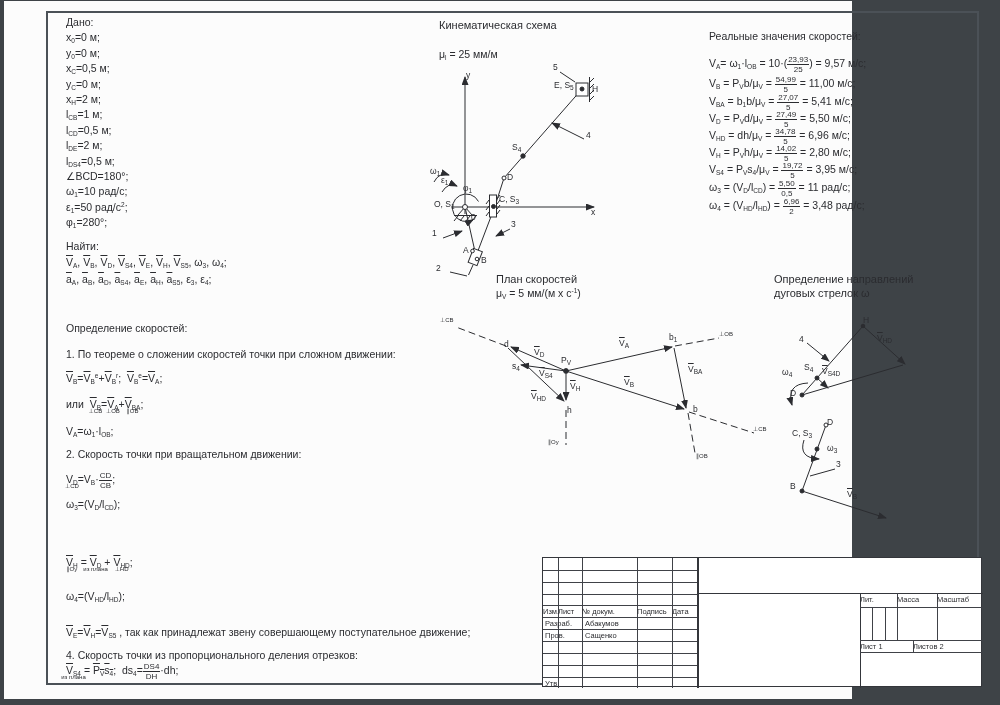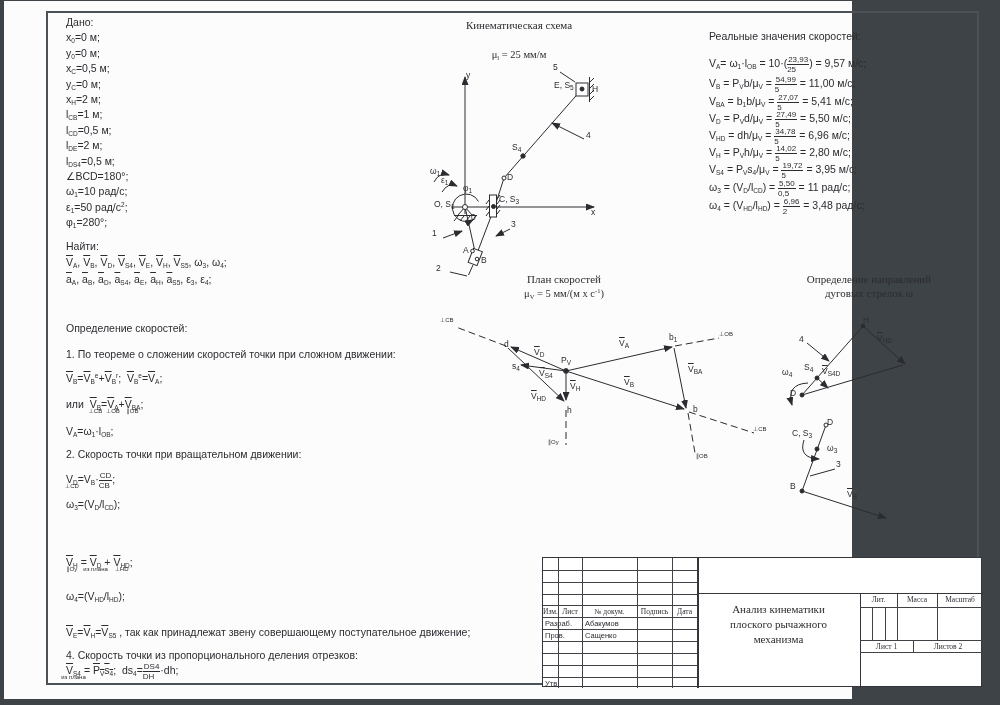--- a/index.html
+++ b/index.html
@@ -6,25 +6,25 @@
   body{width:1000px;height:705px;position:relative;background:#3e4347;
        font-family:"Liberation Sans","DejaVu Sans",sans-serif;color:#2b2c30;overflow:hidden;}
   .page{position:absolute;left:4px;top:1px;width:848px;height:698px;background:#fcfcfc;}
   .frame{position:absolute;left:42px;top:10px;width:933px;height:674px;border:2px solid #4b5157;box-sizing:border-box;}
   .abs{position:absolute;}
   .txt{font-size:10.5px;white-space:nowrap;line-height:15.4px;}
   .fl{font-size:10.5px;white-space:nowrap;line-height:14px;}
   .ttl{font-size:11px;white-space:nowrap;}
   .lbl{font-size:8.5px;white-space:nowrap;line-height:9px;}
   .lbl-sm{font-size:6px;white-space:nowrap;line-height:7px;letter-spacing:0;}
-  .center{text-align:center;font-family:Liberation Serif, serif;}
+  .center{text-align:left;}
   sub{font-size:6.5px;vertical-align:-2px;line-height:0;}
   sup{font-size:6.5px;vertical-align:4px;line-height:0;}
   .ov{text-decoration:overline;}
-  .fr{display:inline-flex;flex-direction:column;vertical-align:middle;line-height:1.15;}
+  .fr{display:inline-flex;flex-direction:column;align-items:center;vertical-align:middle;line-height:1.15;}
   .fr .fr-t{font-size:8px;border-bottom:1px solid #2b2c30;padding:0 1px;}
   .fr .fr-b{font-size:8px;}
   .st{position:relative;display:inline-block;}
   .st .st-u{position:absolute;top:100%;left:50%;transform:translate(-50%,-3px);font-size:6px;line-height:6px;white-space:nowrap;}
   svg{position:absolute;left:0;top:0;}
   
   .tb{position:absolute;left:538px;top:556px;width:440px;height:130px;border:1.8px solid #34363b;box-sizing:border-box;background:#fff;}
   .tb .vl{position:absolute;width:1px;background:#404248;}
   .tb .hl{position:absolute;height:1px;background:#404248;}
   .tb-txt{position:absolute;font-size:7.5px;white-space:nowrap;color:#2b2c30;}
@@ -309,25 +309,20 @@
     <div class="tb-txt center" style="left:39px;top:49px;width:55px">№ докум.</div>
     <div class="tb-txt center" style="left:94px;top:49px;width:35px">Подпись</div>
     <div class="tb-txt center" style="left:129px;top:49px;width:25px">Дата</div>
 
     <div class="tb-txt" style="left:2px;top:61px">Разраб.</div>
     <div class="tb-txt" style="left:42px;top:61px">Абакумов</div>
     <div class="tb-txt" style="left:2px;top:73px">Пров.</div>
     <div class="tb-txt" style="left:42px;top:73px">Сащенко</div>
     <div class="tb-txt" style="left:2px;top:120.5px">Утв.</div>
 
-    <div class="tb-txt tb-sub center" style="left:154px;top:44px;width:163px">
-      <div>Анализ кинематики</div>
-      <div>плоского рычажного</div>
-      <div>механизма</div>
-    </div>
 
     <div class="tb-txt center" style="left:317px;top:37px;width:37px">Лит.</div>
     <div class="tb-txt center" style="left:354px;top:37px;width:40px">Масса</div>
     <div class="tb-txt center" style="left:394px;top:37px;width:46px">Масштаб</div>
     <div class="tb-txt center" style="left:317px;top:83.5px;width:53px">Лист 1</div>
     <div class="tb-txt center" style="left:370px;top:83.5px;width:70px">Листов 2</div>
 
   </div>
 </div>
 

